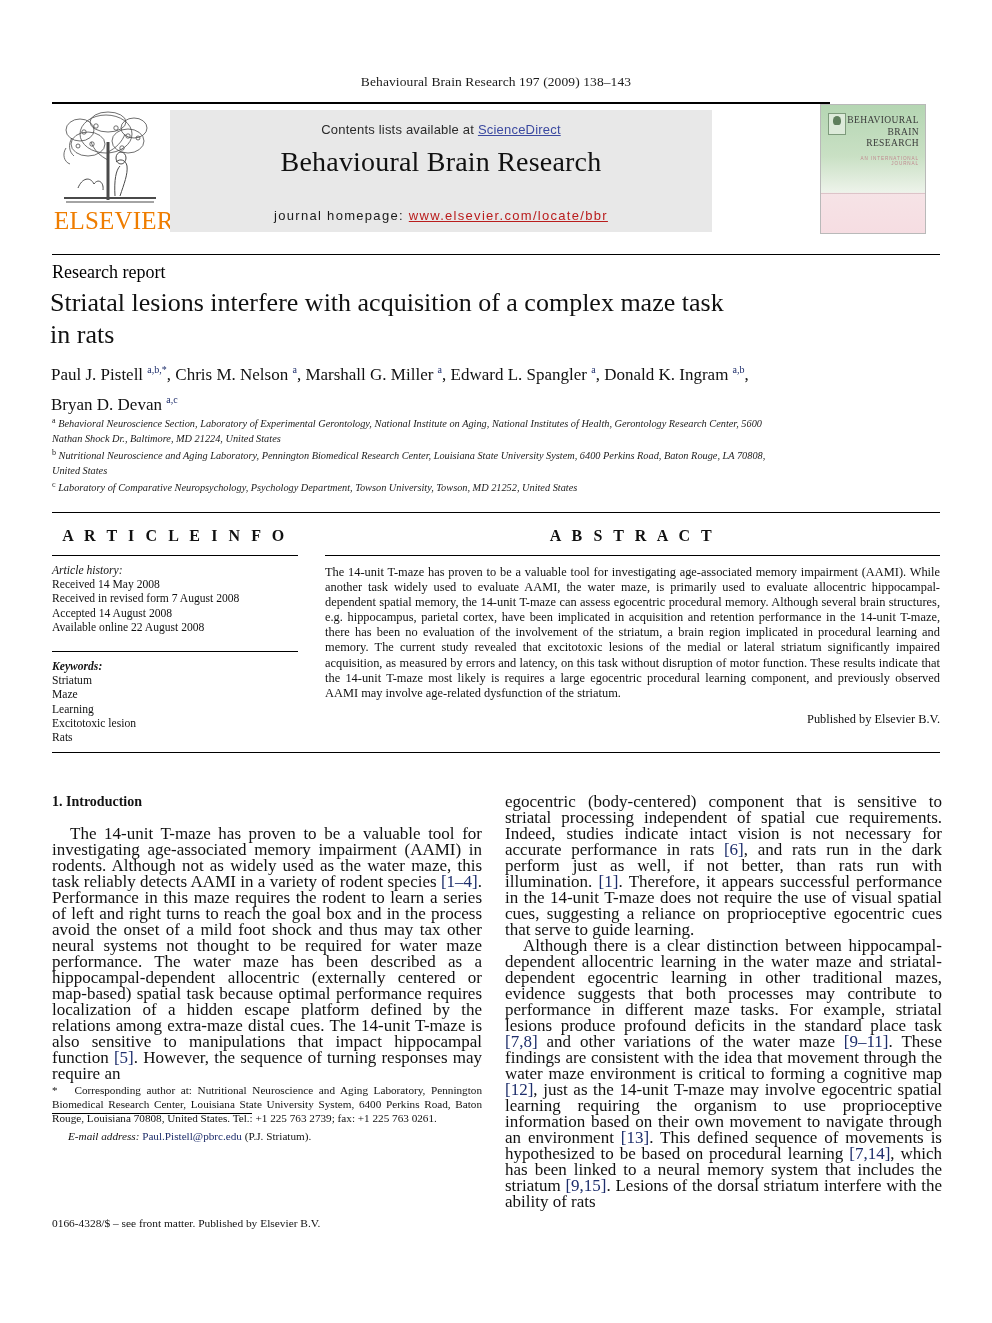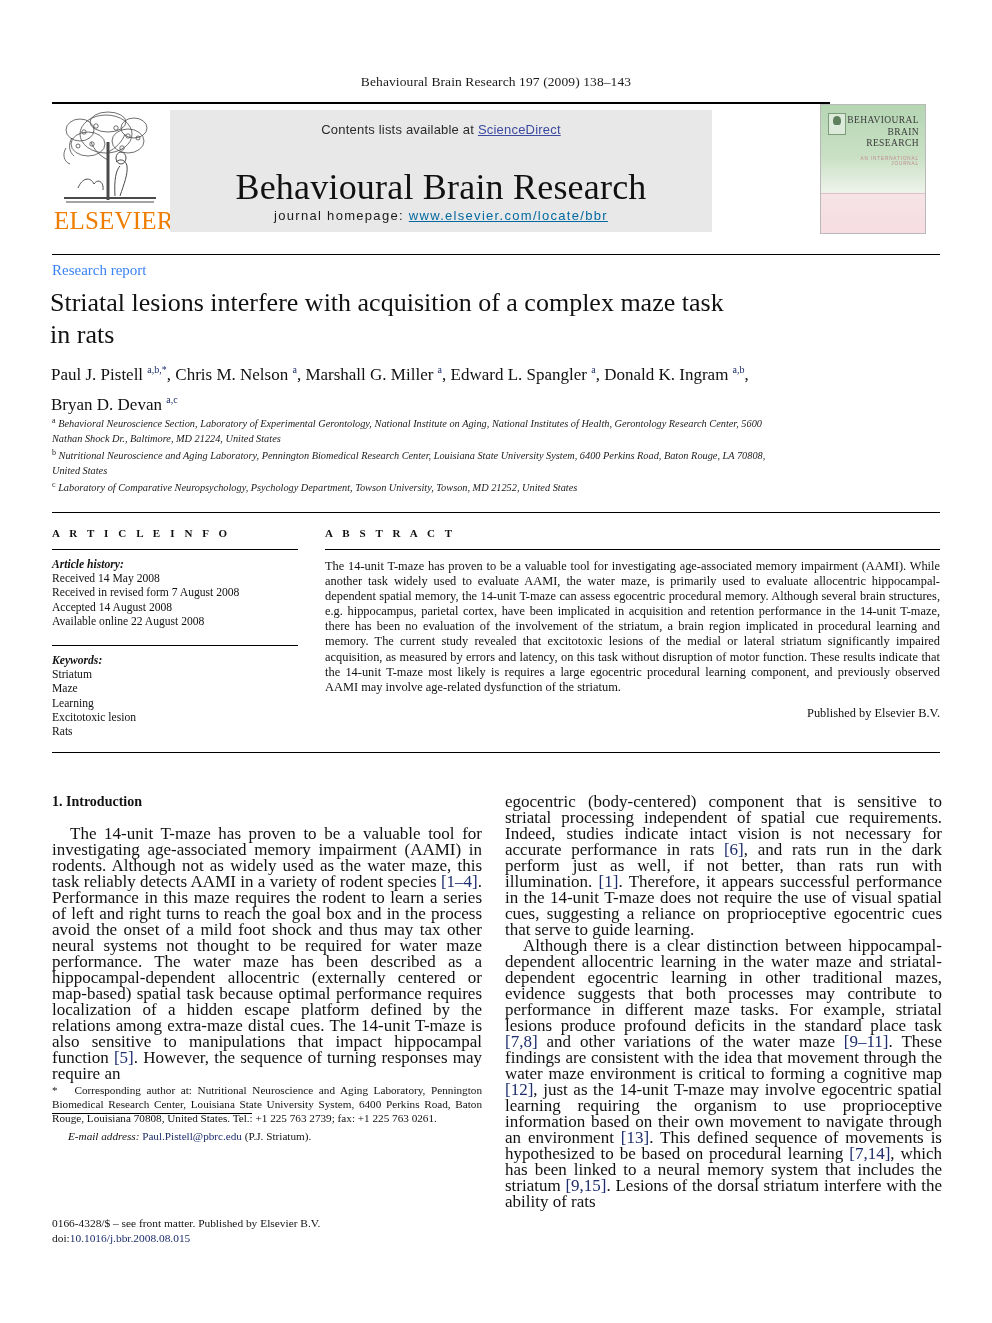--- a/index.html
+++ b/index.html
@@ -97,41 +97,41 @@
     font-family: "Liberation Sans", sans-serif;
     font-size: 13px;
     color: #2a2a2a;
     letter-spacing: 0.2px;
   }
   .contents-line .sd {
     color: #3b49a0;
   }
   .journal-title {
     position: absolute;
-    top: 56px;
+    top: 36px;
     left: 0;
     width: 542px;
     text-align: center;
     font-family: "Liberation Serif", serif;
-    font-size: 36px;
+    font-size: 28px;
     color: #111;
     letter-spacing: 0.2px;
   }
   .homepage-line {
     position: absolute;
     top: 98px;
     left: 0;
     width: 542px;
     text-align: center;
     font-family: "Liberation Sans", sans-serif;
     font-size: 13px;
     letter-spacing: 1.3px;
     color: #1a1a1a;
   }
-  .homepage-line .url { color: #0369a1; }
+  .homepage-line .url { color: #b91c1c; }
 
   .cover-thumb {
     position: absolute;
     top: 2px;
     left: 768px;
     width: 104px;
     height: 128px;
     border: 1px solid #b9b9b9;
     background: linear-gradient(to bottom, #b5d6b3 0%, #c9e0c4 40%, #edf3ea 68%, #f6e3e6 70%, #f6dde2 100%);
     overflow: hidden;
@@ -181,22 +181,22 @@
     top: 88px;
     height: 1px;
     background: #ddc3c8;
   }
 
   
   .section-type {
     position: absolute;
     top: 262px;
     left: 52px;
-    font-size: 15px;
-    color: #3b82f6;
+    font-size: 18px;
+    color: #000000;
   }
   .title-rule {
     position: absolute;
     top: 254px;
     left: 52px;
     width: 888px;
     height: 1px;
     background: #000;
   }
   .art-title {
@@ -250,37 +250,38 @@
     width: 246px;
   }
   .abs-col {
     position: absolute;
     top: 527px;
     left: 325px;
     width: 615px;
   }
   .kicker {
     font-family: "Liberation Serif", serif;
-    font-size: 11px;
+    font-size: 16px;
     font-weight: bold;
     letter-spacing: 3.6px;
     color: #111;
+    text-align: center;
   }
   .thin-rule {
     height: 1px;
     background: #000;
     margin-top: 10px;
   }
   .hist {
     margin-top: 8px;
     font-size: 11.6px;
     line-height: 14.2px;
     color: #111;
   }
-  .hist .lbl { font-style: italic; font-weight: bold; }
+  .hist .lbl { font-style: italic; font-weight: normal; }
   .kw-rule {
     height: 1px;
     background: #000;
     margin-top: 16px;
   }
   .kw {
     margin-top: 8px;
     font-size: 11.6px;
     line-height: 14.2px;
     color: #111;
@@ -514,18 +515,15 @@
     <div><span class="star">*</span>&nbsp;&nbsp; Corresponding author at: Nutritional Neuroscience and Aging Laboratory, Pennington Biomedical Research Center, Louisiana State University System, 6400 Perkins Road, Baton Rouge, Louisiana 70808, United States. Tel.: +1 225 763 2739; fax: +1 225 763 0261.</div>
     <div class="email-line">
       <i>E-mail address:</i>
       <a href="#">Paul.Pistell@pbrc.edu</a>
       <span>(P.J. Striatum).</span>
     </div>
   </div>
 
   <div class="copyline">
     <div>0166-4328/$ – see front matter. Published by Elsevier B.V.</div>
-    <div>
-      <span>doi:</span><a href="#">10.1016/j.bbr.2008.08.015</a>
-    </div>
   </div>
 
 </div>
 
 </body></html>

